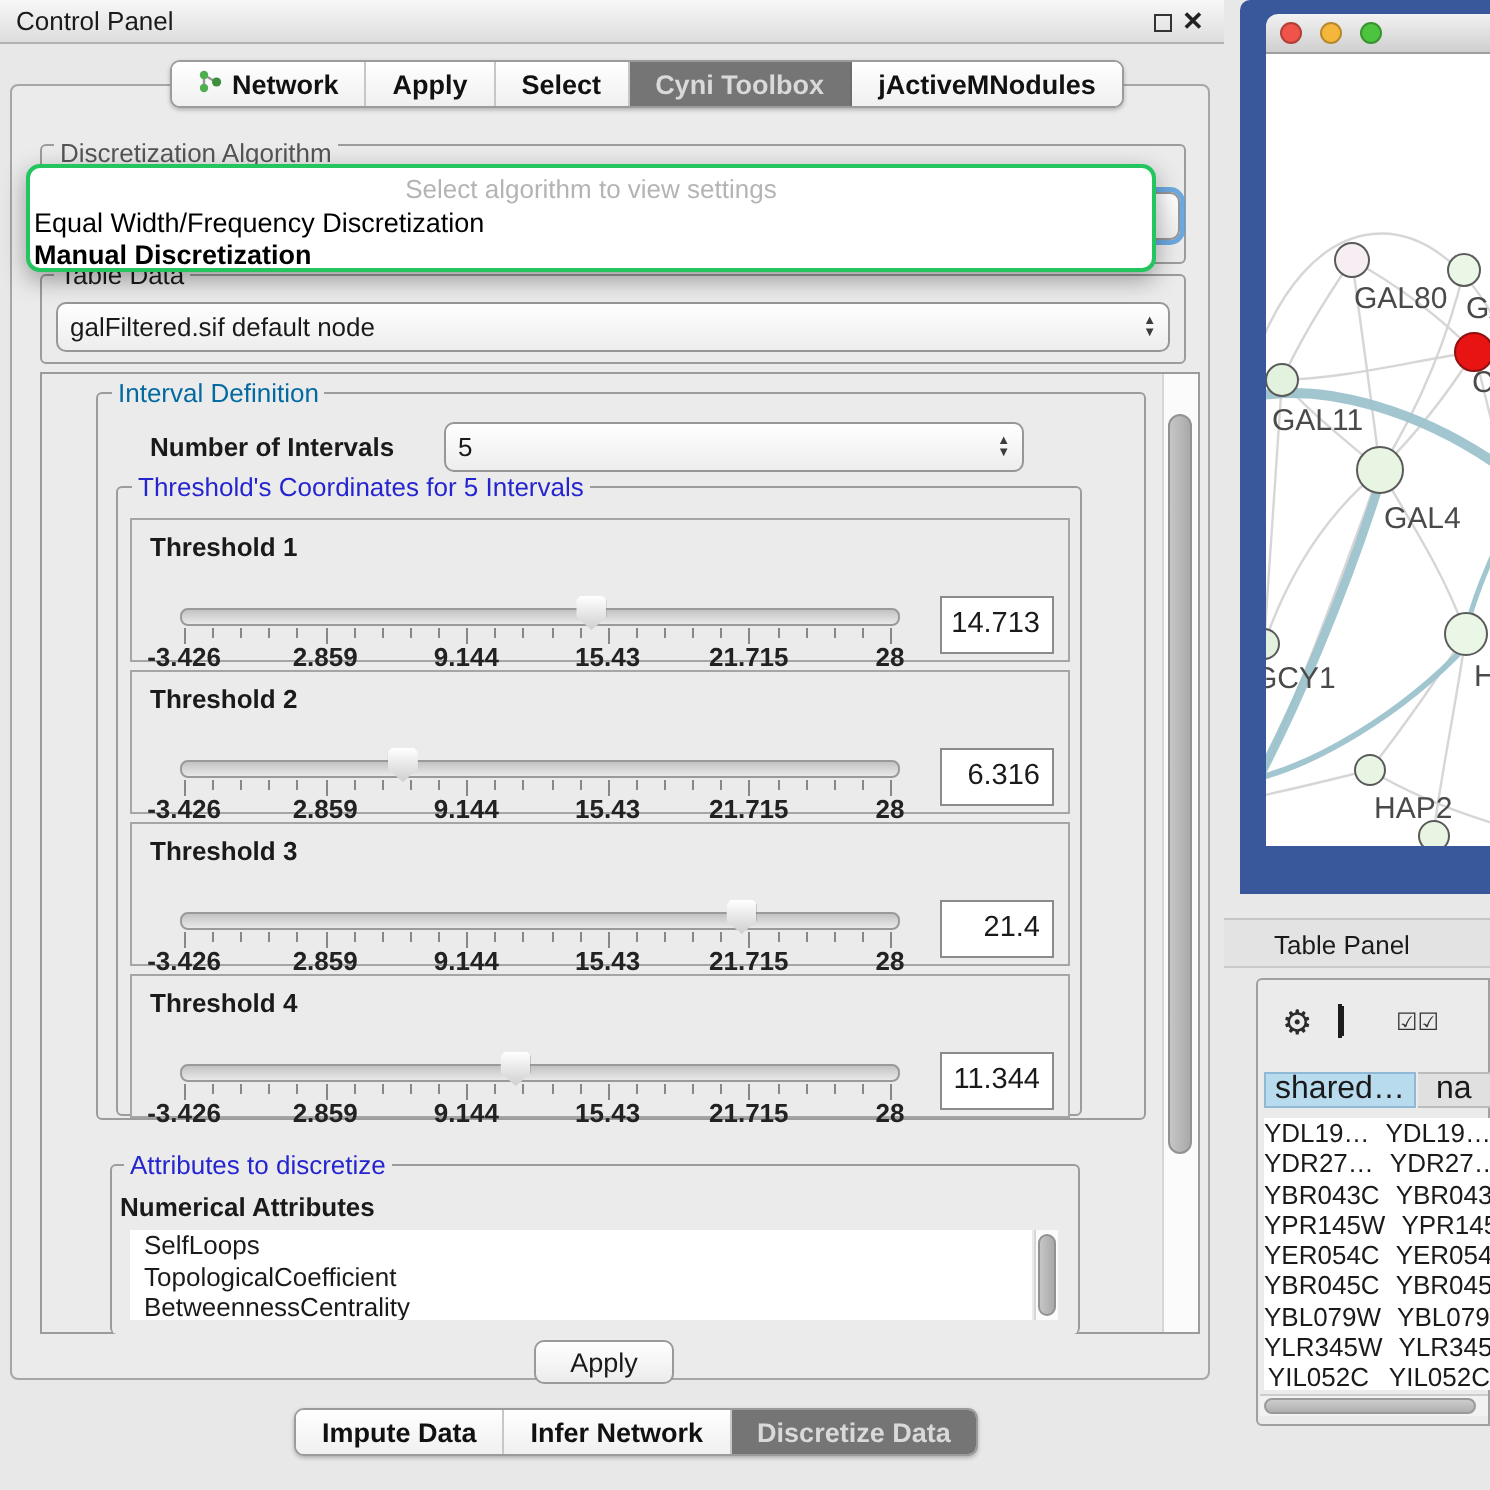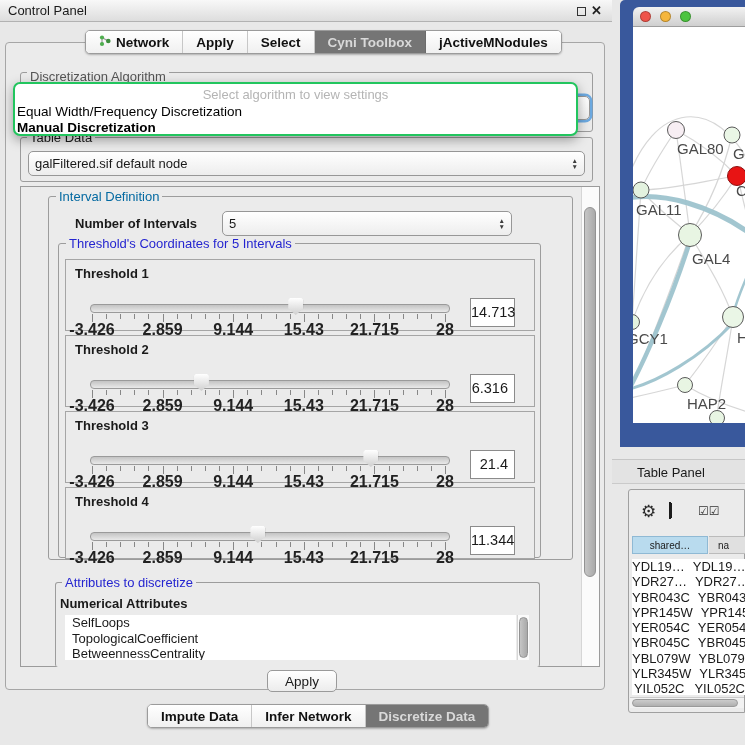--- a/index.html
+++ b/index.html
@@ -49,22 +49,22 @@
 
   
   .thr-row{position:absolute;left:6px;width:470px;height:72px;border:1px solid #a5a5a5;background:#ebebeb;box-sizing:border-box}
   .thr-title{position:absolute;left:9px;top:6px;font-weight:bold}
   .track{position:absolute;left:24px;top:44px;width:358px;height:7px;border:1px solid #9a9a9a;border-radius:4px;
          background:linear-gradient(#c3c3c3,#e9e9e9)}
   .knob{position:absolute;top:38px;width:15px;height:17px;background:linear-gradient(#ffffff,#cfcfcf);
         clip-path:polygon(50% 100%,0 62%,0 12%,12% 0,88% 0,100% 12%,100% 62%);filter:drop-shadow(0 0 1px #777)}
   .tickbox{position:absolute;left:26px;top:54px;width:353px;height:8px}
   .tick{position:absolute;top:0;width:1px;background:#878787}
-  .tlab{position:absolute;top:61px;width:50px;text-align:center;font-size:16px;font-weight:bold;color:#222}
-  .vbox{position:absolute;left:404px;top:38px;width:45px;height:29px;border:1px solid #8b8b8b;background:#fff;
+  .tlab{position:absolute;top:61px;width:50px;text-align:center;font-size:13px;font-weight:bold;color:#222}
+  .vbox{position:absolute;left:404px;top:38px;width:57px;height:29px;border:1px solid #8b8b8b;background:#fff;
         font-size:14.5px;text-align:right;padding:5px 6px 0 0;box-sizing:border-box}
 
   
   .attr-list{background:#fff;overflow:hidden}
   .attr-item{height:15.5px;padding-left:7px;font-size:13px}
 
   
   .btn{border:1px solid #9a9a9a;border-radius:5px;background:linear-gradient(#ffffff,#ececec);
        display:flex;align-items:center;justify-content:center;font-size:13.5px}
 
@@ -73,21 +73,21 @@
   .mactitle{left:633px;top:7px;width:112px;height:20px;background:linear-gradient(#f2f2f2,#cfcfcf);
             border-bottom:1px solid #9e9e9e;border-radius:6px 0 0 0;display:flex;align-items:center;padding-left:7px;gap:9px}
   .light{width:11px;height:11px;border-radius:50%;border:1px solid rgba(0,0,0,.25);box-sizing:border-box}
   .canvas{left:633px;top:27px;width:112px;height:396px;background:#fff;overflow:hidden}
 
   
   .tp-band{left:612px;top:459px;width:133px;height:25px;background:#e3e3e3;border-top:1px solid #c6c6c6;border-bottom:1px solid #cacaca}
   .tp-box{left:628px;top:489px;width:117px;height:224px;border:1px solid #a0a0a0;border-radius:3px 0 0 3px;background:#ebebeb}
   .colicon{width:14px;height:16px;border:1.5px solid #1c1c1c;background:#fff;position:relative}
   .colicon:before{content:"";position:absolute;left:50%;top:0;bottom:0;width:1.5px;background:#1c1c1c}
-  .hcell{position:absolute;height:18px;display:flex;align-items:center;box-sizing:border-box;font-size:10px}
+  .hcell{position:absolute;height:18px;display:flex;align-items:center;box-sizing:border-box;font-size:16px}
   .trow{display:flex;height:15.3px;font-size:13px}
   .trow .c1{width:76px;text-align:center}
   .trow .c2{padding-left:8px;white-space:nowrap}
 </style>
 </head>
 <body>
 
 <div id="root">
 
   

